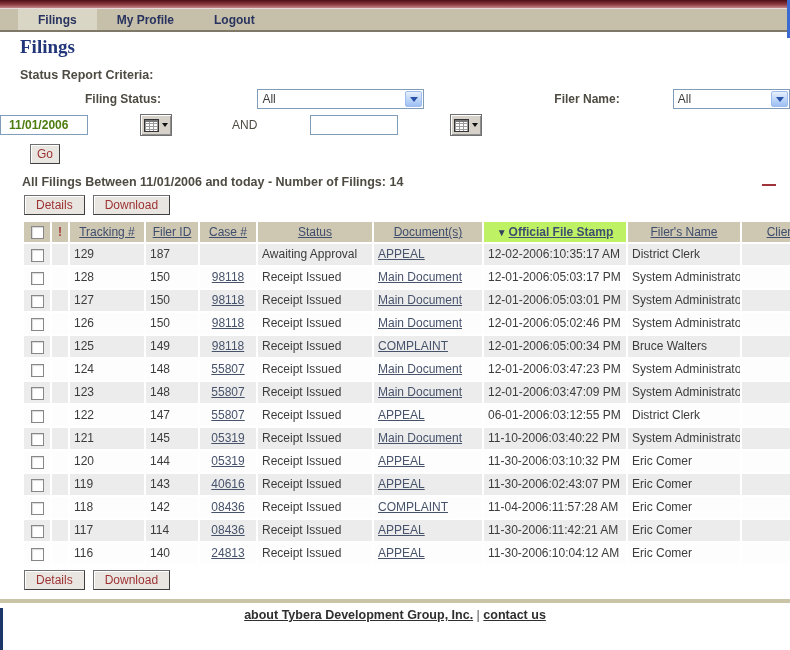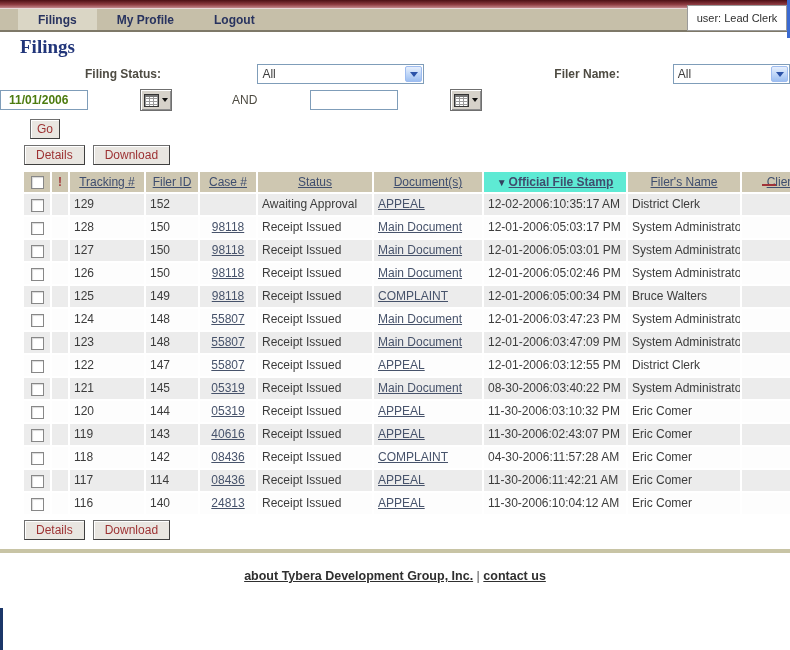--- a/index.html
+++ b/index.html
@@ -156,21 +156,21 @@
     font-size: 12px;
   }
   .filings th {
     background: #cec7b1;
     font-weight: normal;
     text-align: center;
     padding: 3px 2px;
     white-space: nowrap;
     overflow: hidden;
   }
-  .filings th.sorted { background: #5eead4; }
+  .filings th.sorted { background: #bef264; }
   .hdr-link {
     color: #3f4e6e; text-decoration: underline; cursor: pointer; white-space: nowrap;
   }
   th.sorted .hdr-link { font-weight: bold; }
   .sort-arrow { color: #33415f; font-size: 10px; font-weight: bold; margin-right: 2px; }
   .excl-hdr { color: #a33e3e; font-weight: bold; }
   .filings td {
     padding: 3px 4px;
     line-height: 15px;
     white-space: nowrap;
@@ -187,21 +187,21 @@
     background: #fff;
     border: 1px solid #878787;
     box-shadow: inset 1px 1px 1px #d9d9d9;
     margin: 0; vertical-align: middle; cursor: pointer;
   }
   .c-cb { text-align: center; }
 
   
   .footer-rule { margin-top: 9px; height: 4px; background: #c8c4a5; }
   .footer-links {
-    margin-top: 16px; text-align: center;
+    margin-top: 5px; text-align: center;
     font-size: 12.5px; color: #555;
   }
   .footer-link { font-weight: bold; color: #2f2f2f; text-decoration: underline; cursor: pointer; }
   .footer-copy {
     margin-top: 1px; text-align: center;
     font-size: 10.5px; color: #8f8f8f;
   }
 
   
   .edge-right-blue { position: absolute; right: 0; top: 0; width: 3px; height: 38px; background: #3b6ad1; }
@@ -213,24 +213,24 @@
 
 <div class="screen">
 
   <div class="top-red-bar"></div>
 
   <div class="navbar">
     <div class="nav-item active">Filings</div>
     <div class="nav-item">My Profile</div>
     <div class="nav-item">Logout</div>
   </div>
-  <div class="user-box">user: Lead Clerk</div>
 
   <div class="page-title">Filings</div>
 
+  <div class="criteria-title">Status Report Criteria:</div>
 
   <div class="crit-row crit-row1">
     <span class="crit-label lbl-filing-status">Filing Status:</span>
     <div class="xp-select sel-filing-status">
       <span>All</span>
       <span class="xp-select-btn">
           <i class="chev"></i>
         </span>
     </div>
     <span class="crit-label lbl-filer-name">Filer Name:</span>
@@ -251,20 +251,21 @@
     <span class="and-label">AND</span>
     <input class="date-input" type="text" value="" style="">
     <button class="cal-btn">
       <span class="cal-icon"></span>
       <span class="cal-arrow"></span>
     </button>
   </div>
 
   <button class="btn go-btn">Go</button>
 
+  <div class="summary">All Filings Between 11/01/2006 and today - Number of Filings: 14</div>
 
   <div class="toolbar top">
     <button class="btn">Details</button>
     <button class="btn">Download</button>
   </div>
 
   <div class="table-clip">
     <table class="filings">
       <colgroup>
         <col style="width:26px">
@@ -290,21 +291,21 @@
           <th class="sorted"><span class="sort-arrow">▼</span><a class="hdr-link">Official File Stamp</a></th>
           <th><a class="hdr-link">Filer's Name</a></th>
           <th><a class="hdr-link">Client #</a></th>
         </tr>
       </thead>
       <tbody>
           <tr class="odd">
     <td class="c-cb"><input type="checkbox" class="cb" style=""></td>
     <td></td>
     <td>129</td>
-    <td>152</td>
+    <td>187</td>
     <td class="c-case"></td>
     <td>Awaiting Approval</td>
     <td><a class="cell-link" href="#">APPEAL</a></td>
     <td>12-02-2006:10:35:17 AM</td>
     <td>District Clerk</td>
     <td></td>
   </tr>
           <tr class="even">
     <td class="c-cb"><input type="checkbox" class="cb" style=""></td>
     <td></td>
@@ -378,33 +379,33 @@
     <td></td>
   </tr>
           <tr class="even">
     <td class="c-cb"><input type="checkbox" class="cb" style=""></td>
     <td></td>
     <td>122</td>
     <td>147</td>
     <td class="c-case"><a class="cell-link" href="#">55807</a></td>
     <td>Receipt Issued</td>
     <td><a class="cell-link" href="#">APPEAL</a></td>
-    <td>12-01-2006:03:12:55 PM</td>
+    <td>06-01-2006:03:12:55 PM</td>
     <td>District Clerk</td>
     <td></td>
   </tr>
           <tr class="odd">
     <td class="c-cb"><input type="checkbox" class="cb" style=""></td>
     <td></td>
     <td>121</td>
     <td>145</td>
     <td class="c-case"><a class="cell-link" href="#">05319</a></td>
     <td>Receipt Issued</td>
     <td><a class="cell-link" href="#">Main Document</a></td>
-    <td>08-30-2006:03:40:22 PM</td>
+    <td>11-10-2006:03:40:22 PM</td>
     <td>System Administrator</td>
     <td></td>
   </tr>
           <tr class="even">
     <td class="c-cb"><input type="checkbox" class="cb" style=""></td>
     <td></td>
     <td>120</td>
     <td>144</td>
     <td class="c-case"><a class="cell-link" href="#">05319</a></td>
     <td>Receipt Issued</td>
@@ -426,21 +427,21 @@
     <td></td>
   </tr>
           <tr class="even">
     <td class="c-cb"><input type="checkbox" class="cb" style=""></td>
     <td></td>
     <td>118</td>
     <td>142</td>
     <td class="c-case"><a class="cell-link" href="#">08436</a></td>
     <td>Receipt Issued</td>
     <td><a class="cell-link" href="#">COMPLAINT</a></td>
-    <td>04-30-2006:11:57:28 AM</td>
+    <td>11-04-2006:11:57:28 AM</td>
     <td>Eric Comer</td>
     <td></td>
   </tr>
           <tr class="odd">
     <td class="c-cb"><input type="checkbox" class="cb" style=""></td>
     <td></td>
     <td>117</td>
     <td>114</td>
     <td class="c-case"><a class="cell-link" href="#">08436</a></td>
     <td>Receipt Issued</td>

